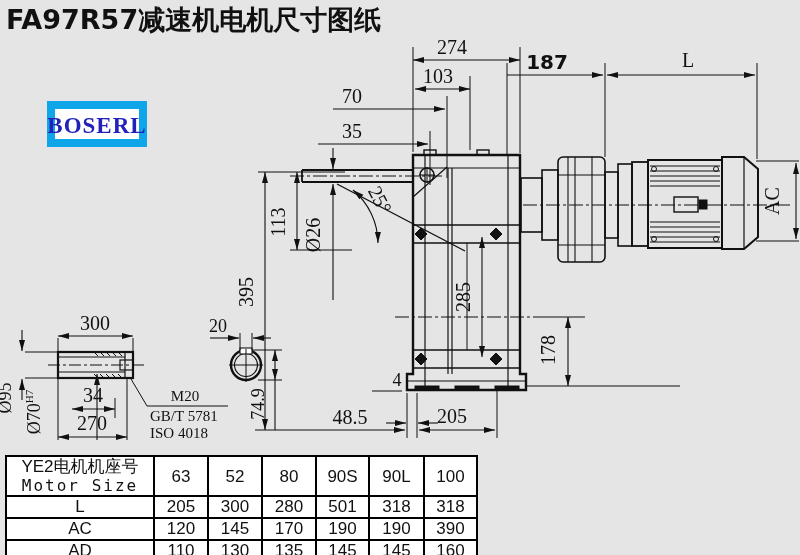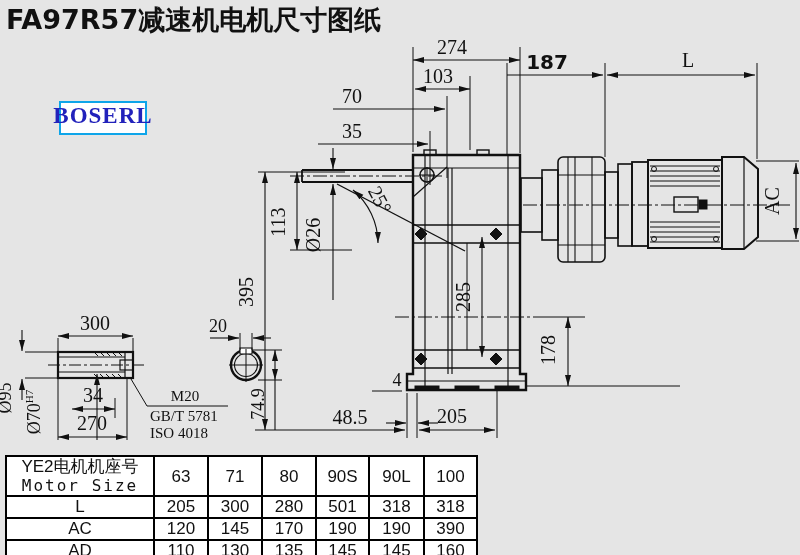--- a/index.html
+++ b/index.html
@@ -1,21 +1,21 @@
 <!DOCTYPE html>
 <html><head>
 <meta charset="utf-8">
 <style>
   html,body{margin:0;padding:0;background:#fff;}
   #stage{position:relative;width:800px;height:555px;background:#e5e5e5;overflow:hidden;
          font-family:"Liberation Sans",sans-serif;color:#111;}
   #title{position:absolute;left:6px;top:2px;font-size:27px;font-weight:bold;color:#111;
          font-family:"DejaVu Sans","Liberation Sans",sans-serif;letter-spacing:0px;}
-  #logo{position:absolute;left:47px;top:101px;width:84px;height:30px;border:2px solid #0ea5e9;
-        display:flex;align-items:flex-start;justify-content:center;background:#fff;margin-left:12px;}
+  #logo{position:absolute;left:47px;top:101px;width:84px;height:30px;border:8px solid #0ea5e9;
+        display:flex;align-items:flex-end;justify-content:center;background:#fff;}
   #logo span{font-family:"Liberation Serif",serif;font-weight:bold;font-size:23px;color:#2222bb;letter-spacing:1px;}
   #drawing{position:absolute;left:0;top:0;}
   svg text{font-family:"Liberation Serif",serif;font-size:20px;fill:#111;}
   text.bold-sans{font-family:"DejaVu Sans","Liberation Sans",sans-serif;font-weight:bold;font-size:20px;}
   text.small{font-size:15px;}
   text.mid{font-size:18px;}
   #spec-table{position:absolute;left:5px;top:455px;border-collapse:collapse;table-layout:fixed;}
   #spec-table td{border:2px solid #000;text-align:center;vertical-align:middle;
                  font-size:17px;color:#111;padding:0;height:20px;background:#fff;}
   #spec-table td.hdr{height:38px;line-height:19px;margin-left:38px;}
@@ -258,21 +258,21 @@
         <col style="width:55px">
         <col style="width:53px">
     </colgroup>
     <tbody>
         <tr>
       <td class="hdr">
         <div>YE2电机机座号</div>
         <div class="motor-size-en">Motor Size</div>
       </td>
       <td class="hdr">63</td>
-      <td class="hdr">71</td>
+      <td class="hdr">52</td>
       <td class="hdr">80</td>
       <td class="hdr">90S</td>
       <td class="hdr">90L</td>
       <td class="hdr">100</td>
     </tr>
     <tr>
       <td>L</td>
       <td>205</td>
       <td>300</td>
       <td>280</td>

